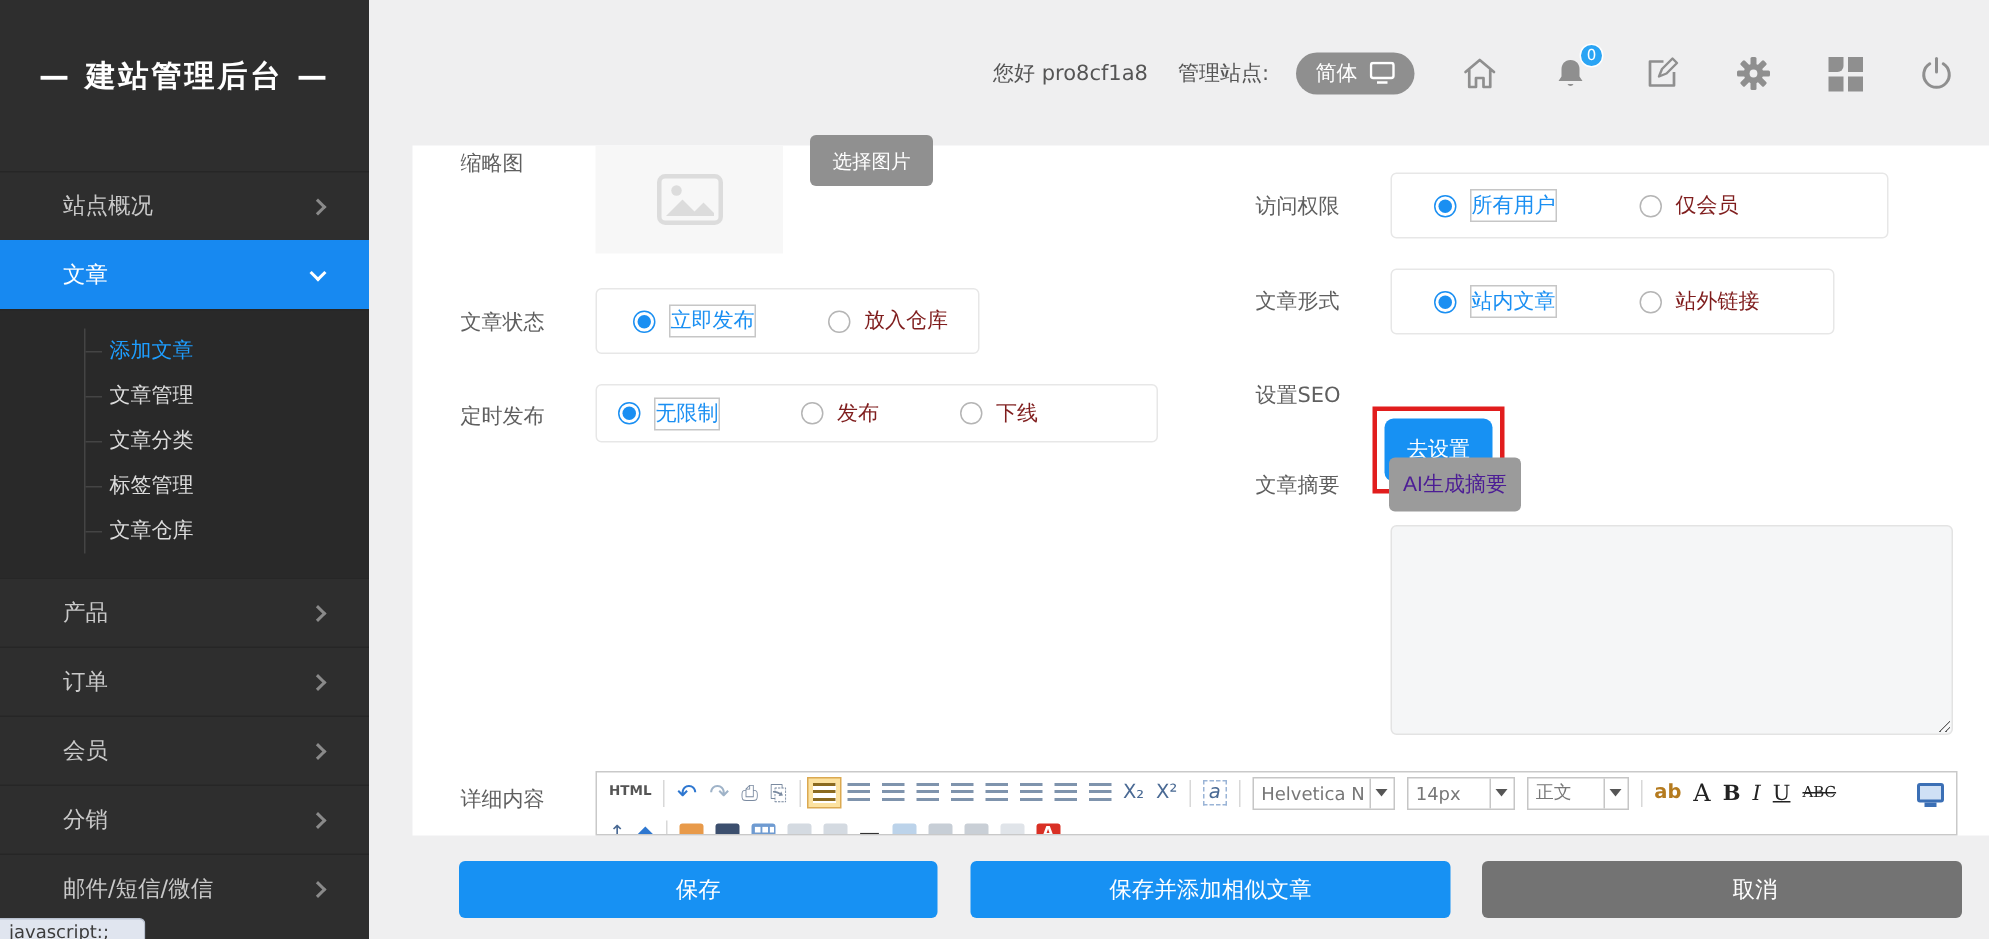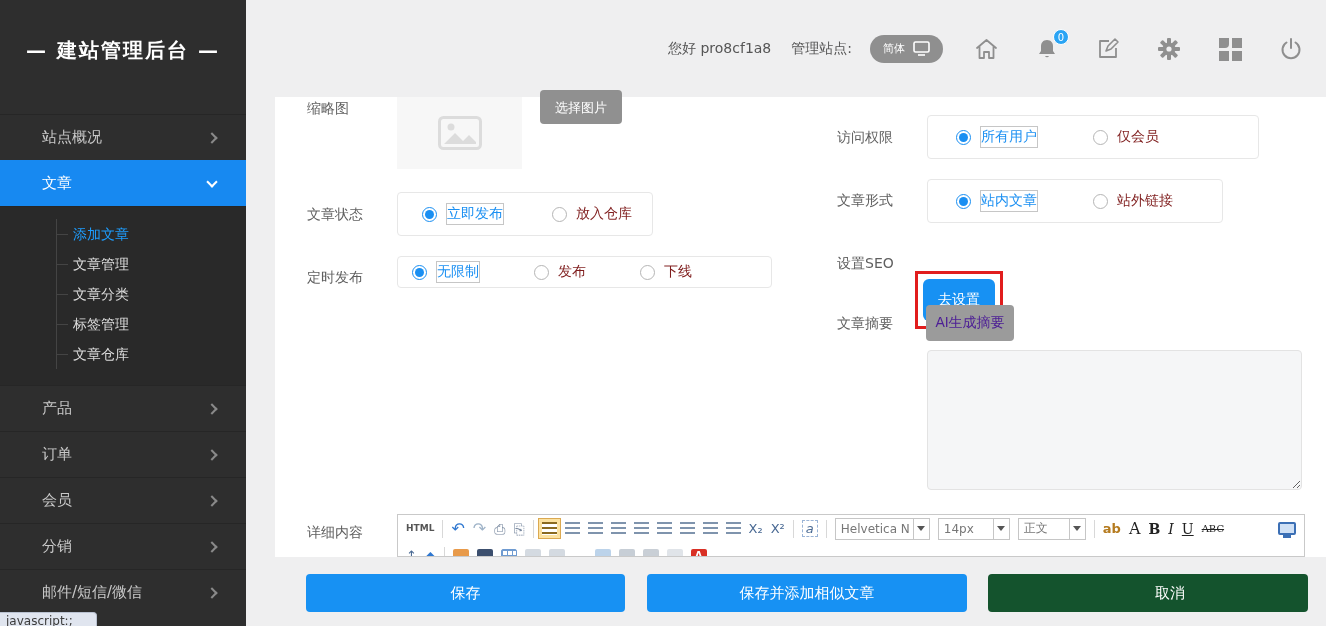--- a/index.html
+++ b/index.html
@@ -24,21 +24,21 @@
            color:#dcdcdc; font-size:14px; cursor:pointer; }
   .sitem::before { content:""; position:absolute; left:0; top:50%; width:11px; height:1px; background:#444; }
   .sitem.active { color:#1e9eff; }
 
   
   .topbar { position:absolute; left:246px; top:0; width:1080px; height:97px;
             display:flex; align-items:center; justify-content:flex-end; padding-right:22px; }
   .greet { color:#555; font-size:14px; margin-right:20px; }
   .mslabel { color:#555; font-size:14px; margin-right:18px; }
   .pill { height:28px; background:#8f8f8f; border-radius:14px; display:flex; align-items:center;
-          gap:8px; padding:0 13px; color:#fff; font-size:11px; cursor:pointer; margin-right:30px; }
+          gap:8px; padding:0 13px; color:#fff; font-size:14px; cursor:pointer; margin-right:30px; }
   .hicons { display:flex; align-items:center; gap:35px; }
   .hic { width:26px; height:26px; position:relative; cursor:pointer; display:flex;
          align-items:center; justify-content:center; }
   .badge { position:absolute; top:-7px; right:-9px; min-width:16px; height:16px; border-radius:8px;
            background:#2aa4f4; color:#fff; font-size:10px; line-height:16px; text-align:center;
            border:1px solid #fff; }
   .gridic { width:22px; height:22px; display:grid; grid-template-columns:10px 10px; grid-gap:3px; }
   .gridic i { background:#8f8f8f; width:10px; height:10px; }
   .gridic i:first-child { border-radius:0 0 4px 0; }
 
@@ -104,21 +104,21 @@
   .i-map { background:#bcd3ea; }
   .i-anchor { background:#c7ced6; }
   .i-link { background:#c9cfd6; }
   .i-unlink { background:#e0e4e9; }
   .i-pdf { background:#d93025; color:#fff; font-size:10px; font-weight:bold; text-align:center; line-height:14px; }
 
   
   .fbtn { position:absolute; top:574px; height:38px; border:none; border-radius:4px; color:#fff;
           font-size:15px; cursor:pointer; }
   .fbtn.blue { background:#1791f3; }
-  .fbtn.gray { background:#14532d;padding-left:44px; }
+  .fbtn.gray { background:#737373;padding-left:44px; }
   .statusbar { position:absolute; left:0; top:612px; width:97px; height:14px; background:#e0e5ef;
                border:1px solid #b9c1d0; border-left:none; border-bottom:none;
                border-top-right-radius:4px; color:#3c3c3c; font-size:12px; line-height:17px;
                padding-left:6px; overflow:hidden; z-index:6; }
 
   svg { display:block; }
 </style>
 </head>
 <body>
 
@@ -243,21 +243,21 @@
         <span class="radio on"></span>
         <span class="olabel sel">立即发布</span>
       </span>
       <span class="opt">
         <span class="radio"></span>
         <span class="olabel">放入仓库</span>
       </span>
     </div>
 
     <span class="flabel" style="left:32px;top:172px;">定时发布</span>
-    <div class="gbox" style="left:122px;top:159px;width:375px;height:32px;padding-left:14px;gap:54px;">
+    <div class="gbox" style="left:122px;top:159px;width:375px;height:39px;padding-left:14px;gap:54px;">
       <span class="opt">
         <span class="radio on"></span>
         <span class="olabel sel">无限制</span>
       </span>
       <span class="opt">
         <span class="radio"></span>
         <span class="olabel">发布</span>
       </span>
       <span class="opt">
         <span class="radio"></span>

